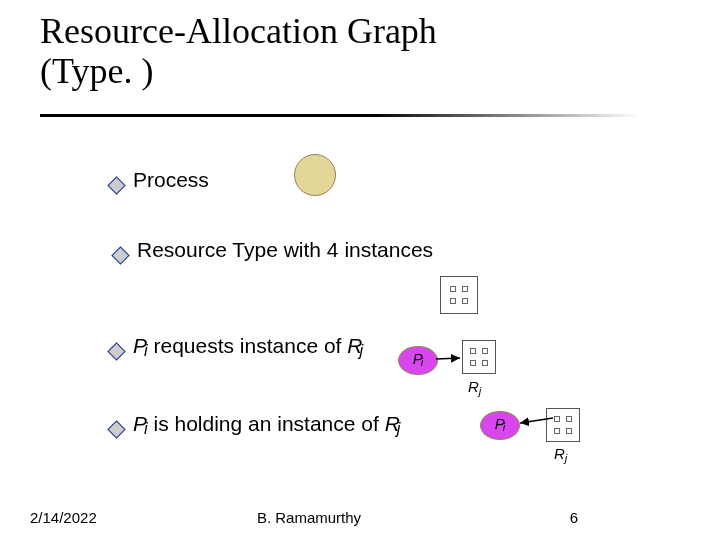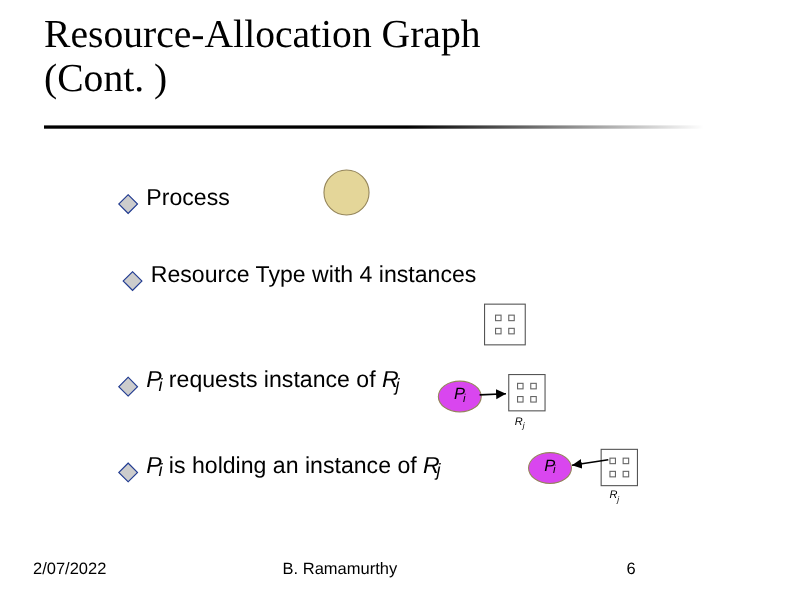--- a/index.html
+++ b/index.html
@@ -92,21 +92,21 @@
   .dot {
     width: 6px;
     height: 6px;
     border: 1px solid #666;
     background: #fff;
     box-sizing: border-box;
   }
   .rlabel {
     position: absolute;
     font-style: italic;
-    font-size: 10px;
+    font-size: 15px;
   }
   .rlabel .sub2 {
     font-size: 0.75em;
     position: relative;
     top: 3px;
   }
   
   .pi-oval {
     position: absolute;
     width: 38px;
@@ -156,21 +156,21 @@
     font-size: 15px;
   }
 </style>
 </head>
 <body>
 
 <div class="slide">
 
   <div class="title">
     <span>Resource-Allocation Graph</span><br>
-    <span>(Cont. )</span>
+    <span>(Type. )</span>
   </div>
   <div class="title-rule"></div>
 
   <div class="bullet" style="left:110px; top:168px;">
     <div class="diamond"></div>
     <span>Process</span>
   </div>
   <div class="proc-circle" style="left:294px; top:154px;"></div>
 
   <div class="bullet" style="left:114px; top:238px;">
@@ -228,17 +228,17 @@
       <marker id="ah" markerWidth="8" markerHeight="8" refX="6" refY="3" orient="auto">
         <path d="M0,0 L6,3 L0,6 Z" fill="#000"></path>
       </marker>
     </defs>
 
     <line x1="436" y1="359" x2="460" y2="358" stroke="#000" stroke-width="1.5" marker-end="url(#ah)"></line>
 
     <line x1="553" y1="418" x2="520" y2="423" stroke="#000" stroke-width="1.5" marker-end="url(#ah)"></line>
   </svg>
 
-  <div class="footer-date">2/07/2022</div>
+  <div class="footer-date">2/14/2022</div>
   <div class="footer-author">B. Ramamurthy</div>
   <div class="footer-page">6</div>
 
 </div>
 
 </body></html>

